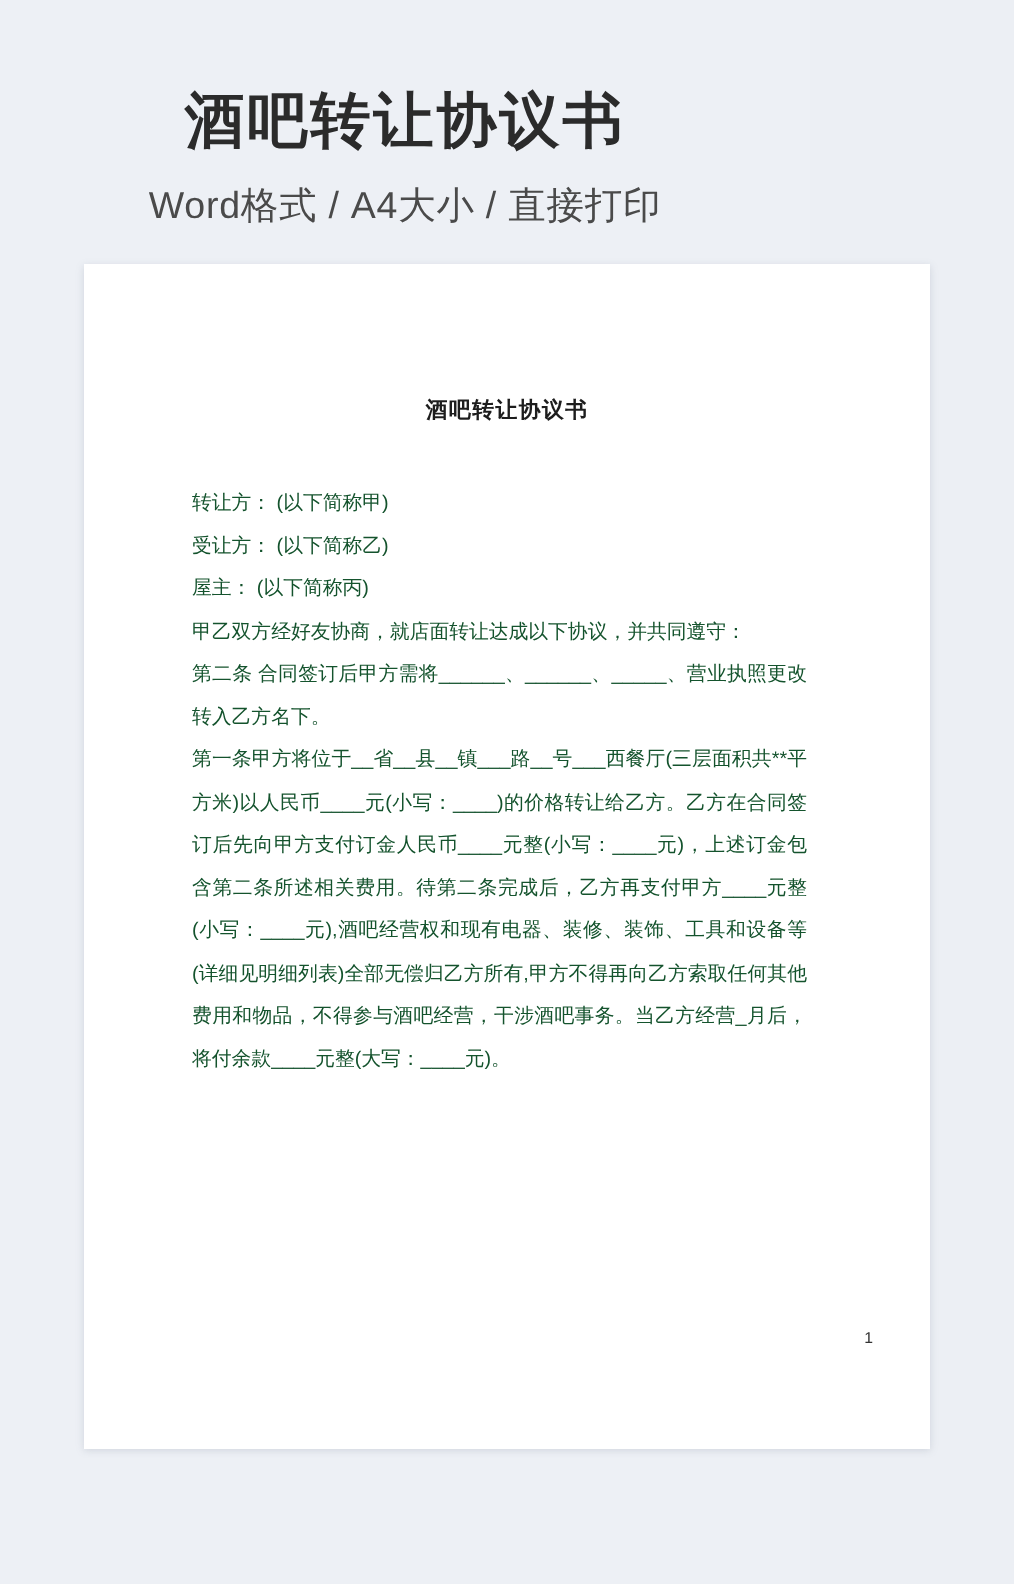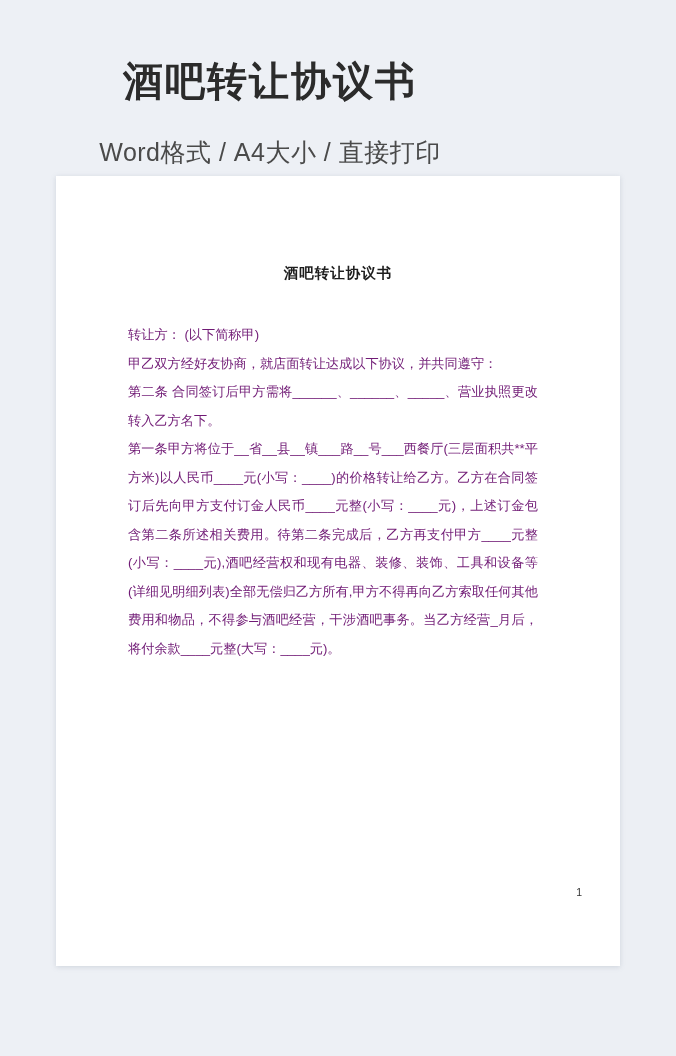--- a/index.html
+++ b/index.html
@@ -25,21 +25,21 @@
   }
   .banner-title {
     font-size: 40px;
     font-weight: bold;
     color: #2b2b2b;
     letter-spacing: 2px;
     line-height: 1.15;
     margin: 0;
   }
   .banner-sub {
-    margin-top: 32px;
+    margin-top: 16px;
     font-size: 25px;
     color: #4a4a4a;
     font-weight: normal;
     letter-spacing: 0.5px;
   }
   .doc-shadow {
     position: absolute;
     left: 56px;
     top: 176px;
     width: 564px;
@@ -60,21 +60,21 @@
     text-align: center;
     font-size: 14.5px;
     font-weight: bold;
     color: #1d1d1d;
     margin-top: 88px;
     letter-spacing: 1px;
   }
   .doc-body {
     margin: 0 82px 0 72px;
     padding-top: 38px;
-    color: #701a75;
+    color: #14532d;
     font-size: 13.2px;
     line-height: 28.5px;
     text-align: justify;
   }
   .doc-body p {
     margin: 0;
     text-indent: 0;
   }
   .p-gap {
     margin-top: 0px;
@@ -95,20 +95,22 @@
   <div class="banner">
     <div class="banner-title">酒吧转让协议书</div>
     <div class="banner-sub">Word格式 / A4大小 / 直接打印</div>
   </div>
 
   <div class="doc-shadow">
     <div class="doc-inner">
       <div class="doc-title">酒吧转让协议书</div>
       <div class="doc-body">
         <p>转让方： (以下简称甲)</p>
+        <p class="p-gap">受让方： (以下简称乙)</p>
+        <p class="p-gap">屋主： (以下简称丙)</p>
         <p class="p-gap">甲乙双方经好友协商，就店面转让达成以下协议，并共同遵守：</p>
         <p class="p-gap">第二条  合同签订后甲方需将______、______、_____、营业执照更改转入乙方名下。</p>
         <p class="p-gap">第一条甲方将位于__省__县__镇___路__号___西餐厅(三层面积共**平方米)以人民币____元(小写：____)的价格转让给乙方。乙方在合同签订后先向甲方支付订金人民币____元整(小写：____元)，上述订金包含第二条所述相关费用。待第二条完成后，乙方再支付甲方____元整(小写：____元),酒吧经营权和现有电器、装修、装饰、工具和设备等(详细见明细列表)全部无偿归乙方所有,甲方不得再向乙方索取任何其他费用和物品，不得参与酒吧经营，干涉酒吧事务。当乙方经营_月后，将付余款____元整(大写：____元)。</p>
       </div>
       <div class="page-number">1</div>
     </div>
   </div>
 
 </div>
 

